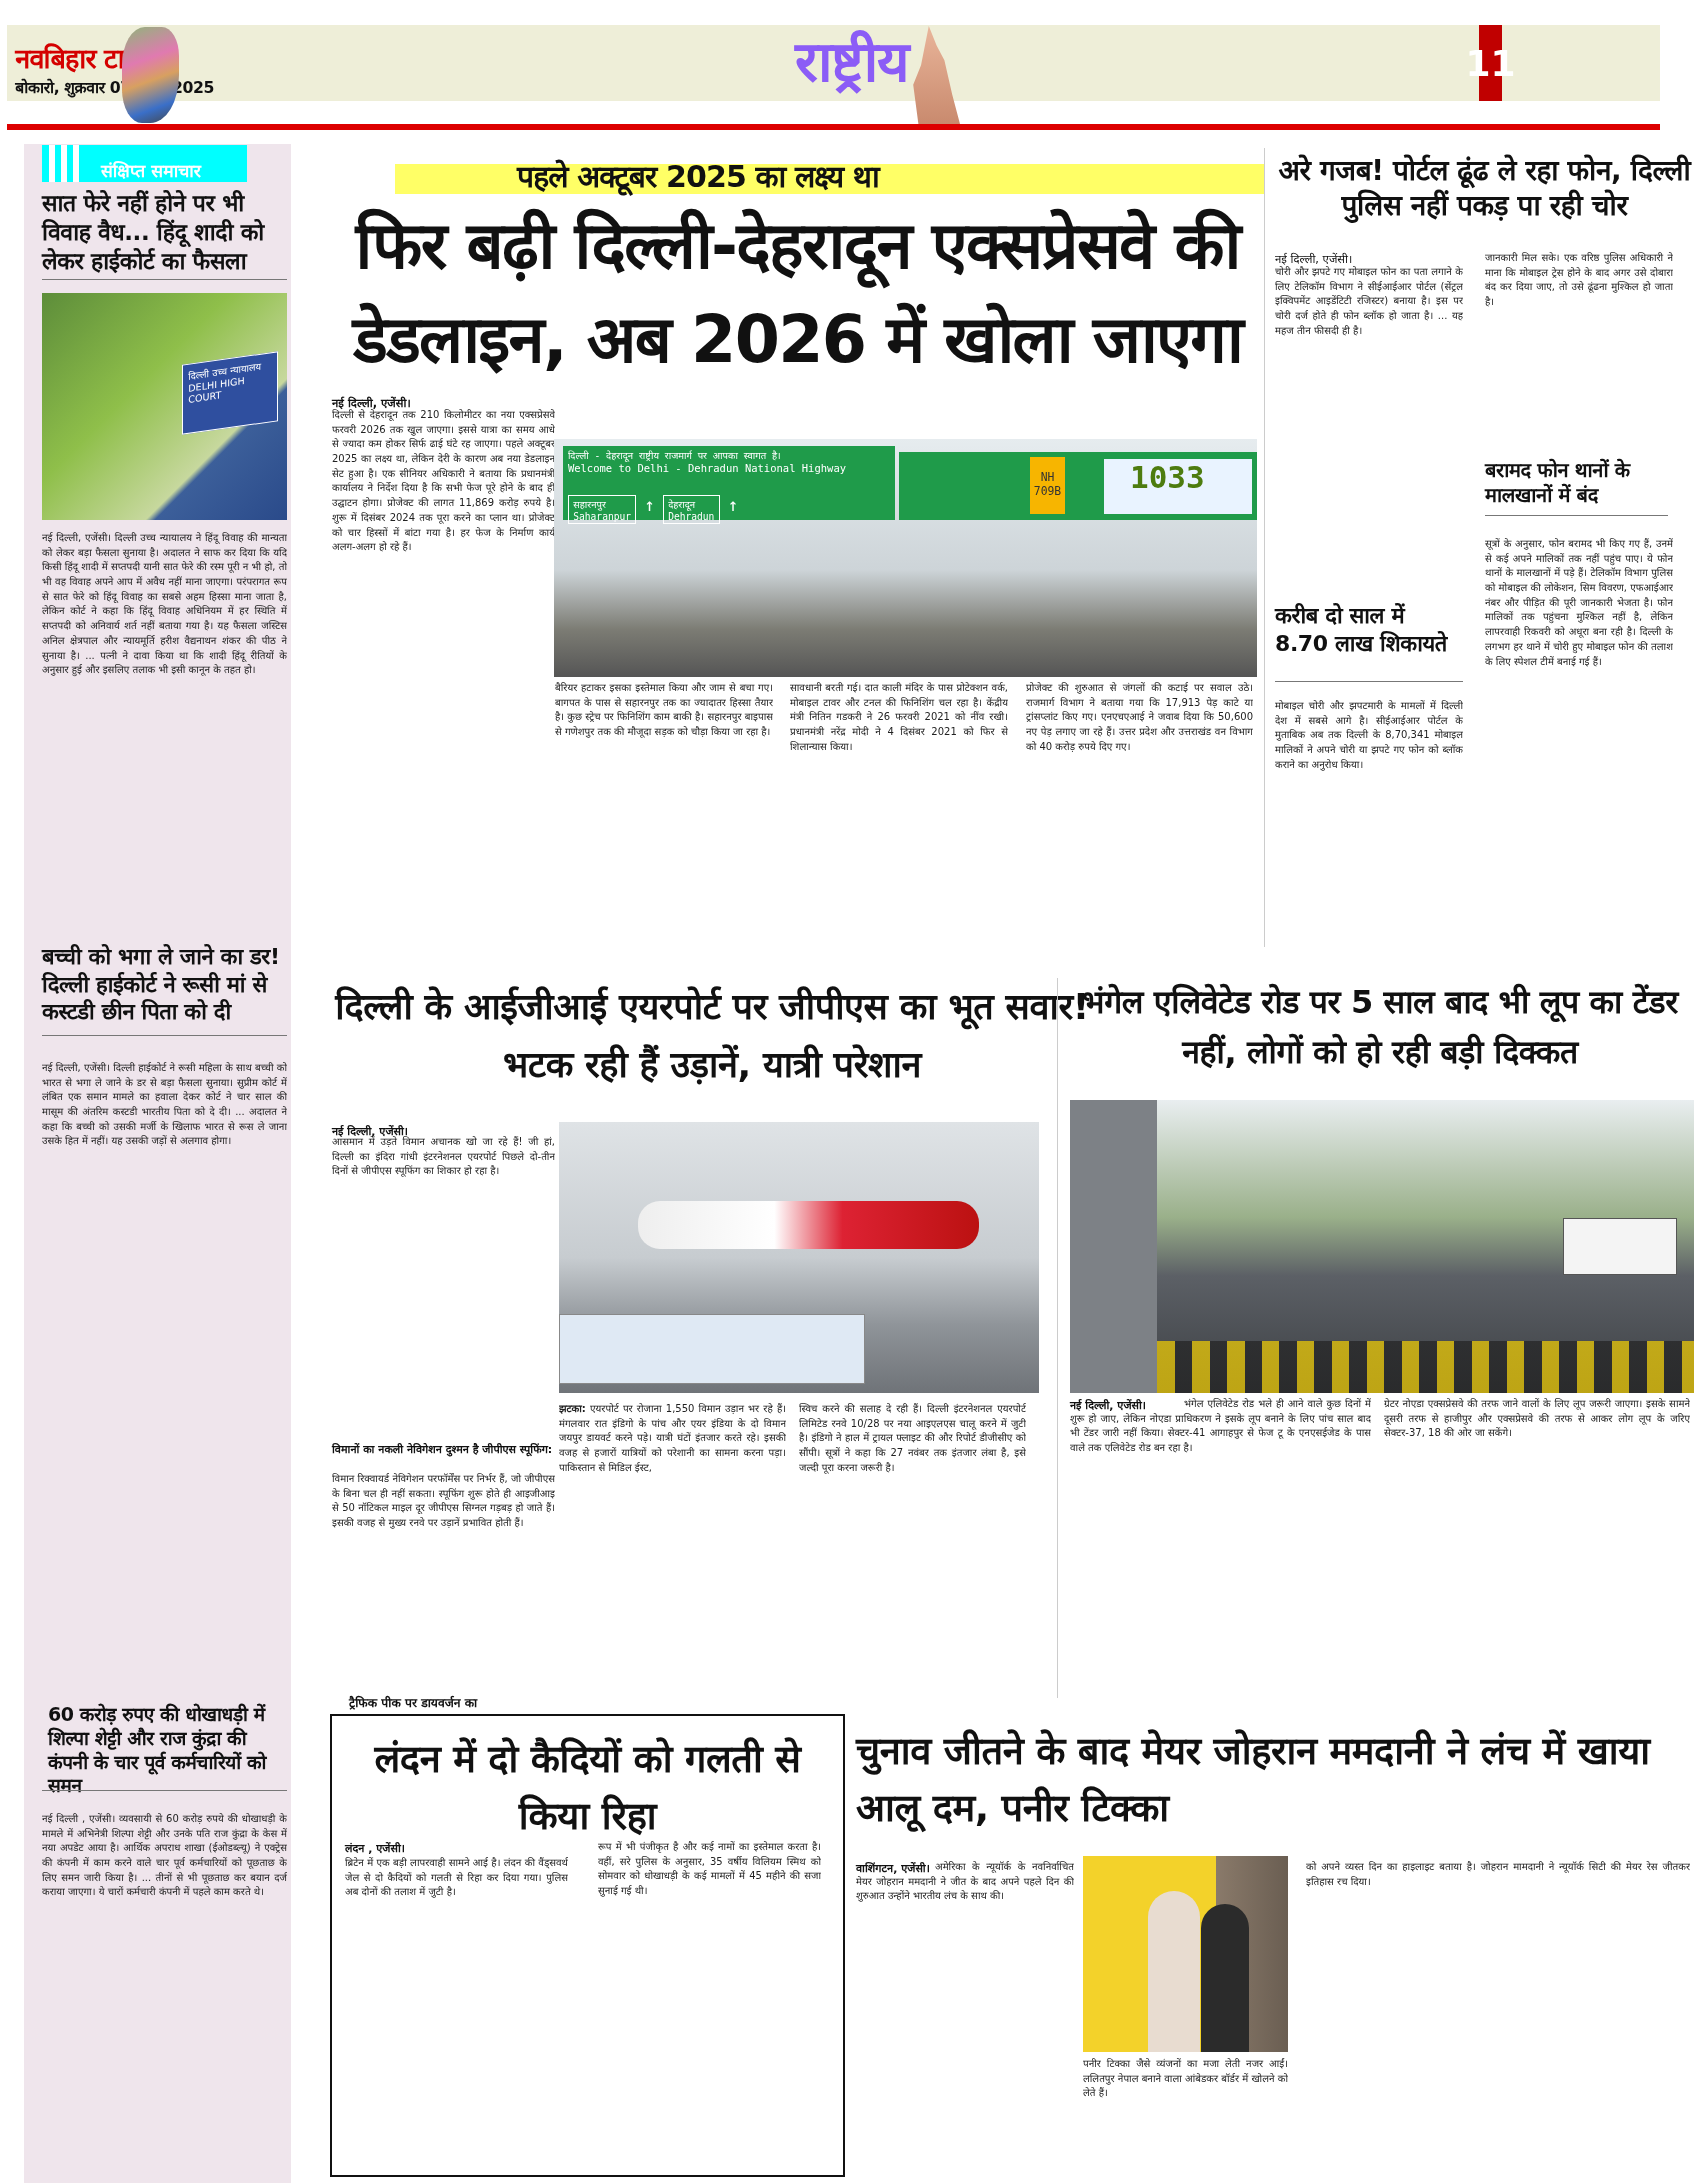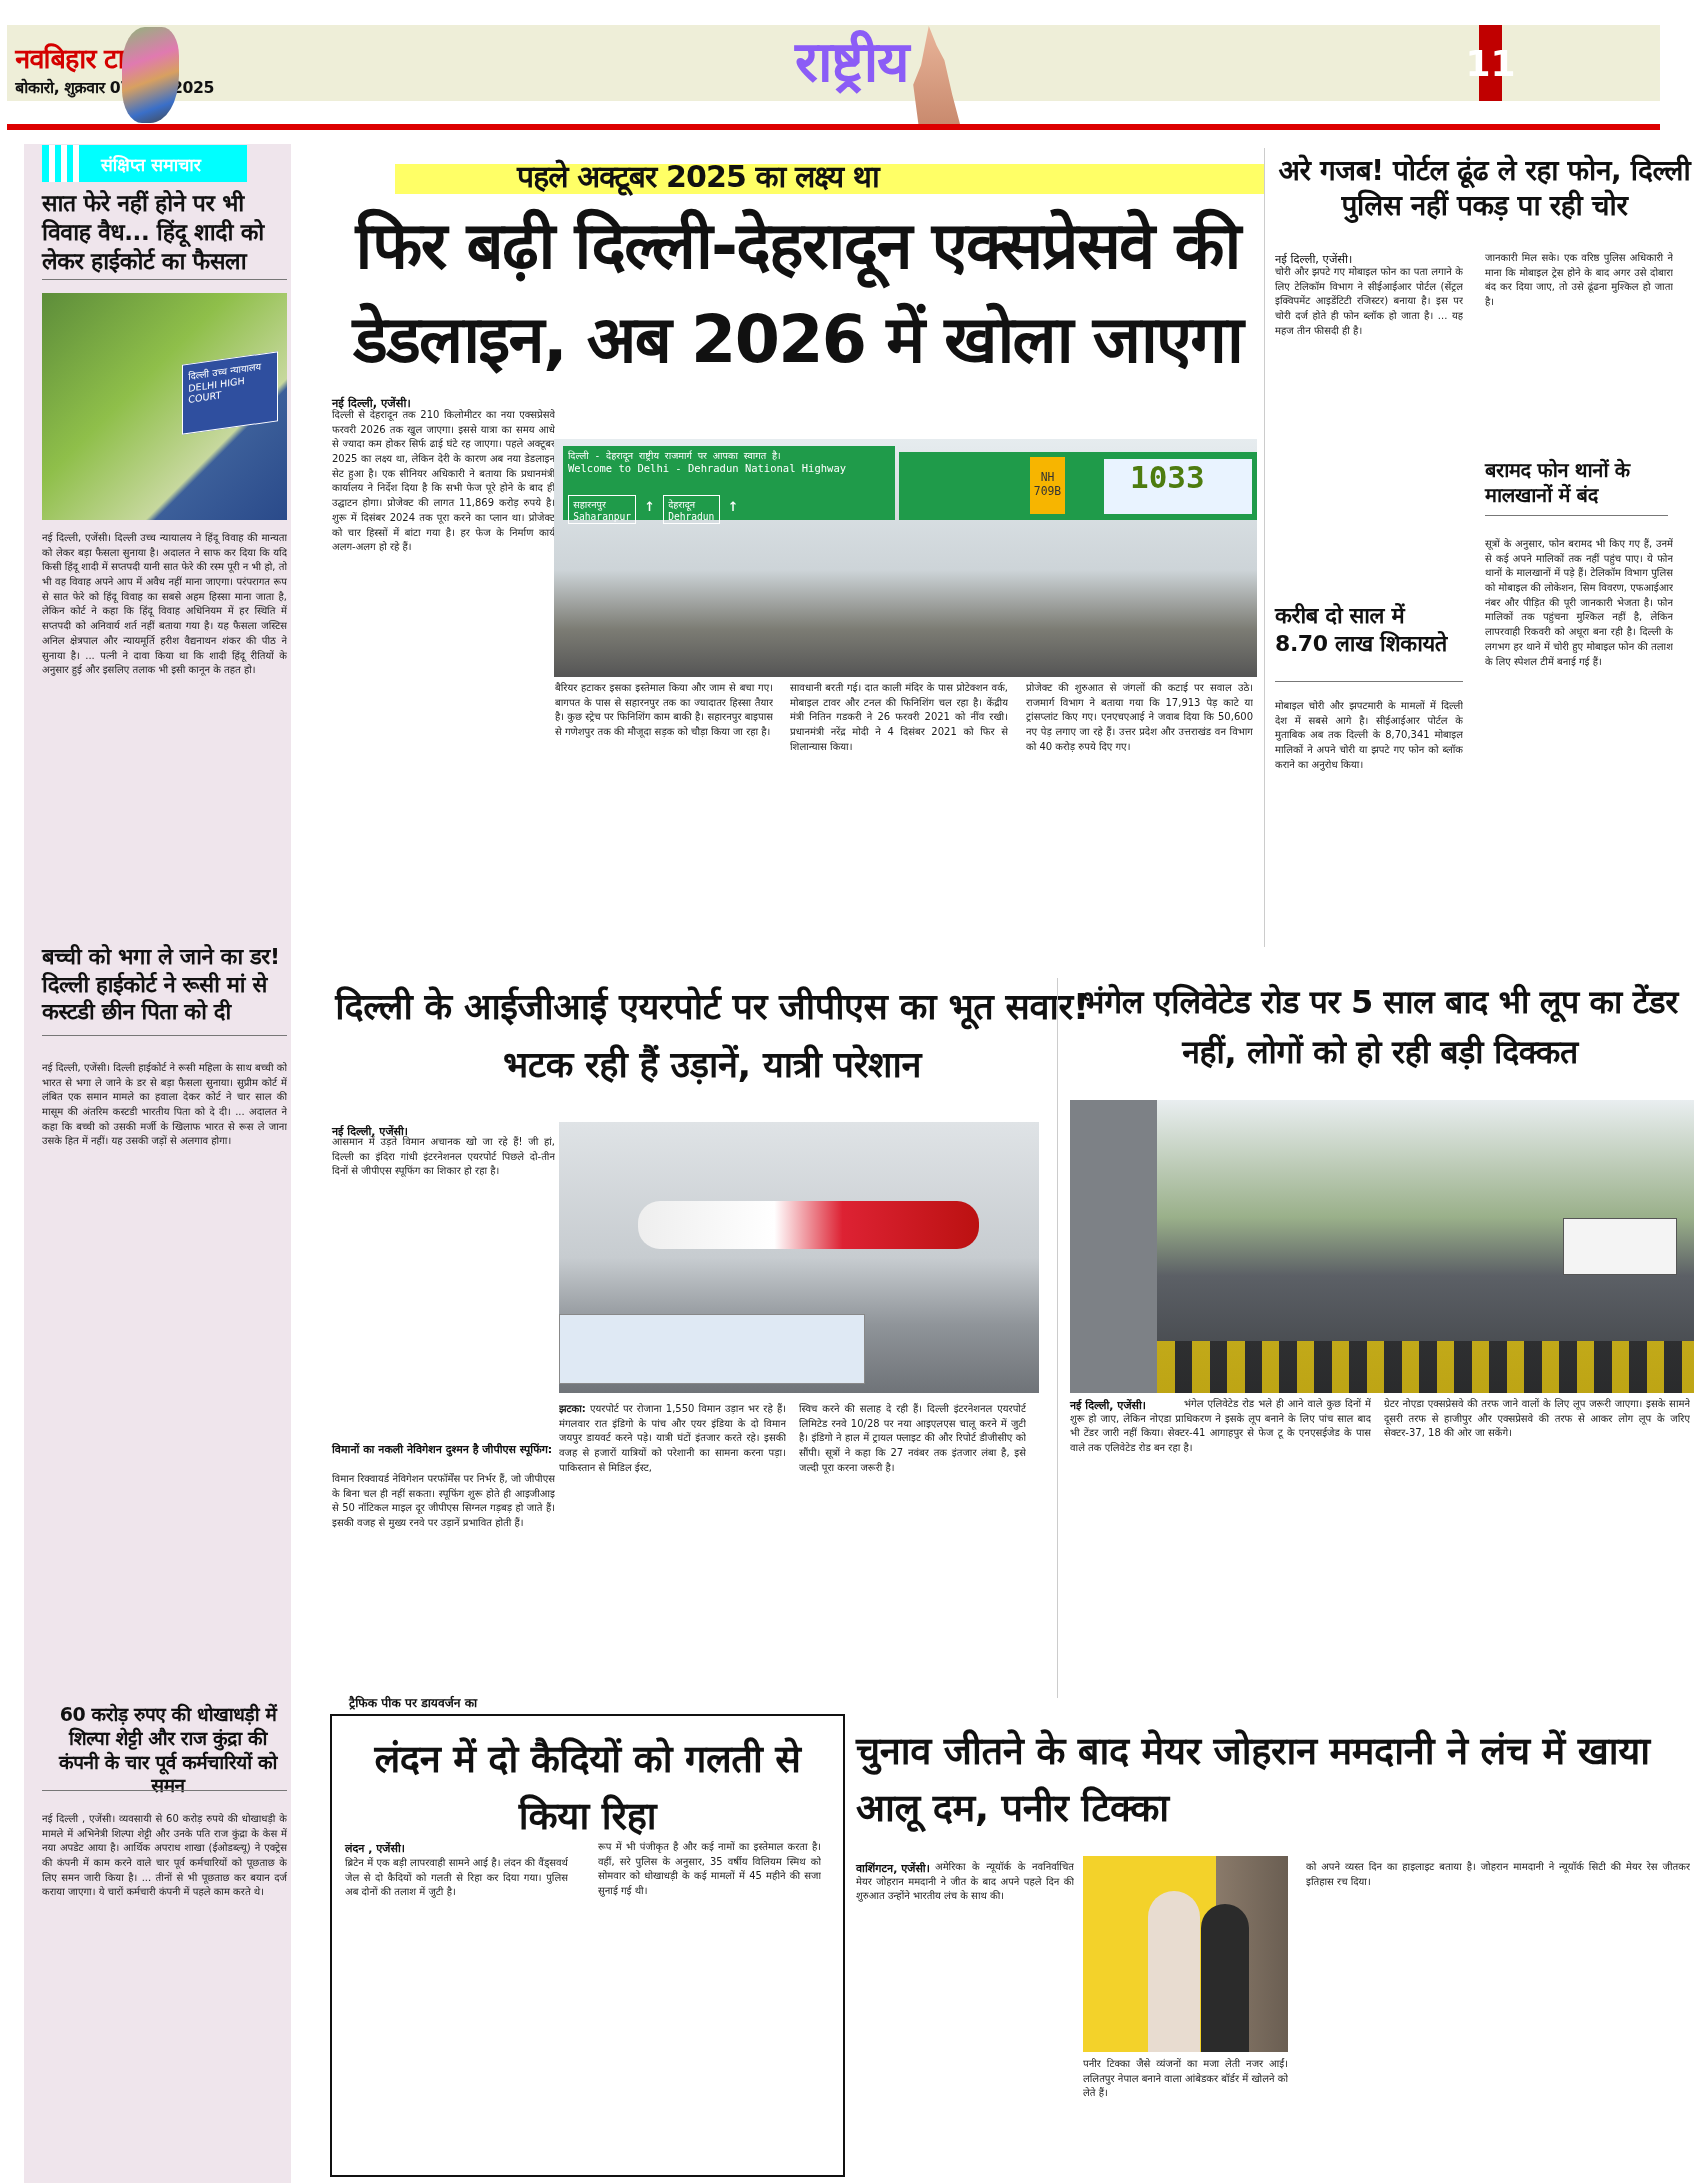--- a/index.html
+++ b/index.html
@@ -8,21 +8,21 @@
 .abs{position:absolute}
 .masthead{left:6.5px;top:25px;width:1653px;height:76px;background:#eeeed8}
 .redline{left:6.5px;top:124px;width:1653px;height:6.1px;background:#dd0000}
 .brand{left:15.3px;top:39px;font-size:27px;font-weight:bold;color:#d40000;letter-spacing:-0.9px}
 .dateline{left:15.3px;top:76px;font-size:15.7px;font-weight:bold;color:#111;letter-spacing:-0.4px}
 .section-title{left:795px;top:21px;font-size:56px;font-weight:bold;color:#8b5cf6;letter-spacing:-1.3px}
 .pageno{left:1479px;top:25px;width:23px;height:76px;background:#c00000;color:#fff;font-size:36px;font-weight:bold;display:flex;align-items:center;justify-content:center;width:23px}
 .mapimg{left:122px;top:27px;width:57px;height:96px;border-radius:40% 30% 50% 35%;background:linear-gradient(160deg,#8fb57a,#e07ab0 35%,#d8a060 55%,#3a6fc8 80%,#444)}
 .statue{left:908px;top:26px;width:52px;height:98px;background:linear-gradient(180deg,#e9b59a,#c98a6e);clip-path:polygon(40% 0,55% 20%,70% 35%,85% 70%,100% 100%,20% 100%,10% 60%,25% 40%)}
 .sidebar{left:24px;top:144px;width:267px;height:2087px;background:#efe5ec}
-.brief-head{left:42px;top:145px;width:205px;height:37px;background:#00ffff;display:flex;align-items:center}
+.brief-head{left:42px;top:145px;width:205px;height:37px;background:#00ffff;display:flex;align-items:flex-end}
 .brief-head .bars{width:46px;height:100%;position:relative}
 .brief-head .bars span{position:absolute;top:0;bottom:0;width:6.1px;background:#fff}
 .brief-head .txt{color:#fff;font-size:17.5px;font-weight:bold;padding-left:13px}
 .h-side{font-weight:bold;color:#111;line-height:1.25;letter-spacing:-0.4px}
 .body{font-size:10px;line-height:1.47;color:#222;text-align:justify}
 .photo{background:#aaa;overflow:hidden}
 .kicker{left:395px;top:164px;width:869px;height:30px;background:#ffff66}
 .kicker-txt{left:517px;top:155px;font-size:30px;font-weight:bold;letter-spacing:-0.9px}
 .hl-main{left:341px;top:199px;width:913px;font-size:65px;font-weight:bold;line-height:1.45;letter-spacing:-1.7px;text-align:center}
 .rule{height:1.3px;background:#777}
@@ -55,21 +55,21 @@
 <div class="abs rule" style="left:42px;top:279px;width:245px;height:0.9px"></div>
 <div class="abs photo" style="left:42px;top:293px;width:245px;height:227px;background:linear-gradient(135deg,#5d8d3a,#8fbf4a 40%,#c7d89e 70%,#3c5f9a 72%,#2a4a8a)">
   <div style="position:absolute;right:8.7px;top:65px;width:96px;height:70px;background:#2f4f9f;color:#fff;font-size:9.6px;padding:5.2px;border:1.3px solid #fff;transform:skewY(-8deg)">दिल्ली उच्च न्यायालय DELHI HIGH COURT</div>
 </div>
 <div class="abs body" style="left:42px;top:531px;width:245px;height:341px;overflow:hidden">नई दिल्ली, एजेंसी। दिल्ली उच्च न्यायालय ने हिंदू विवाह की मान्यता को लेकर बड़ा फैसला सुनाया है। अदालत ने साफ कर दिया कि यदि किसी हिंदू शादी में सप्तपदी यानी सात फेरे की रस्म पूरी न भी हो, तो भी वह विवाह अपने आप में अवैध नहीं माना जाएगा। परंपरागत रूप से सात फेरे को हिंदू विवाह का सबसे अहम हिस्सा माना जाता है, लेकिन कोर्ट ने कहा कि हिंदू विवाह अधिनियम में हर स्थिति में सप्तपदी को अनिवार्य शर्त नहीं बताया गया है। यह फैसला जस्टिस अनिल क्षेत्रपाल और न्यायमूर्ति हरीश वैद्यनाथन शंकर की पीठ ने सुनाया है। ... पत्नी ने दावा किया था कि शादी हिंदू रीतियों के अनुसार हुई और इसलिए तलाक भी इसी कानून के तहत हो।</div>
 
 <div class="abs h-side" style="left:42px;top:943px;width:245px;font-size:22px">बच्ची को भगा ले जाने का डर! दिल्ली हाईकोर्ट ने रूसी मां से कस्टडी छीन पिता को दी</div>
 <div class="abs rule" style="left:42px;top:1035px;width:245px;height:0.9px"></div>
 <div class="abs body" style="left:42px;top:1061px;width:245px;height:624px;overflow:hidden">नई दिल्ली, एजेंसी। दिल्ली हाईकोर्ट ने रूसी महिला के साथ बच्ची को भारत से भगा ले जाने के डर से बड़ा फैसला सुनाया। सुप्रीम कोर्ट में लंबित एक समान मामले का हवाला देकर कोर्ट ने चार साल की मासूम की अंतरिम कस्टडी भारतीय पिता को दे दी। ... अदालत ने कहा कि बच्ची को उसकी मर्जी के खिलाफ भारत से रूस ले जाना उसके हित में नहीं। यह उसकी जड़ों से अलगाव होगा।</div>
 
-<div class="abs h-side" style="left:48px;top:1703px;width:240px;font-size:19px;text-align:center">60 करोड़ रुपए की धोखाधड़ी में शिल्पा शेट्टी और राज कुंद्रा की कंपनी के चार पूर्व कर्मचारियों को समन</div>
+<div class="abs h-side" style="left:48px;top:1703px;width:240px;font-size:19px;text-align:left">60 करोड़ रुपए की धोखाधड़ी में शिल्पा शेट्टी और राज कुंद्रा की कंपनी के चार पूर्व कर्मचारियों को समन</div>
 <div class="abs rule" style="left:42px;top:1790px;width:245px;height:0.9px"></div>
 <div class="abs body" style="left:42px;top:1812px;width:245px;height:384px;overflow:hidden">नई दिल्ली , एजेंसी। व्यवसायी से 60 करोड़ रुपये की धोखाधड़ी के मामले में अभिनेत्री शिल्पा शेट्टी और उनके पति राज कुंद्रा के केस में नया अपडेट आया है। आर्थिक अपराध शाखा (ईओडब्ल्यू) ने एक्ट्रेस की कंपनी में काम करने वाले चार पूर्व कर्मचारियों को पूछताछ के लिए समन जारी किया है। ... तीनों से भी पूछताछ कर बयान दर्ज कराया जाएगा। ये चारों कर्मचारी कंपनी में पहले काम करते थे।</div>
 
 <div class="abs kicker"></div>
 <div class="abs kicker-txt">पहले अक्टूबर 2025 का लक्ष्य था</div>
 <div class="abs hl-main">फिर बढ़ी दिल्ली-देहरादून एक्सप्रेसवे की डेडलाइन, अब 2026 में खोला जाएगा</div>
 <div class="abs" style="left:332px;top:395px;font-size:11.4px;font-weight:bold">नई दिल्ली, एजेंसी।</div>
 <div class="abs body" style="left:332px;top:408px;width:223px;height:441px;overflow:hidden">दिल्ली से देहरादून तक 210 किलोमीटर का नया एक्सप्रेसवे फरवरी 2026 तक खुल जाएगा। इससे यात्रा का समय आधे से ज्यादा कम होकर सिर्फ ढाई घंटे रह जाएगा। पहले अक्टूबर 2025 का लक्ष्य था, लेकिन देरी के कारण अब नया डेडलाइन सेट हुआ है। एक सीनियर अधिकारी ने बताया कि प्रधानमंत्री कार्यालय ने निर्देश दिया है कि सभी फेज पूरे होने के बाद ही उद्घाटन होगा। प्रोजेक्ट की लागत 11,869 करोड़ रुपये है। शुरू में दिसंबर 2024 तक पूरा करने का प्लान था। प्रोजेक्ट को चार हिस्सों में बांटा गया है। हर फेज के निर्माण कार्य अलग-अलग हो रहे हैं।</div>
 <div class="abs photo" style="left:554px;top:439px;width:703px;height:238px;background:linear-gradient(180deg,#e6ecef 0%,#cdd4d8 55%,#7c7c74 80%,#555 100%)">
   <div class="sign" style="position:absolute;left:8.7px;top:6.5px;width:332px;height:74px;padding:3.5px 5.2px;font-size:9.6px">

